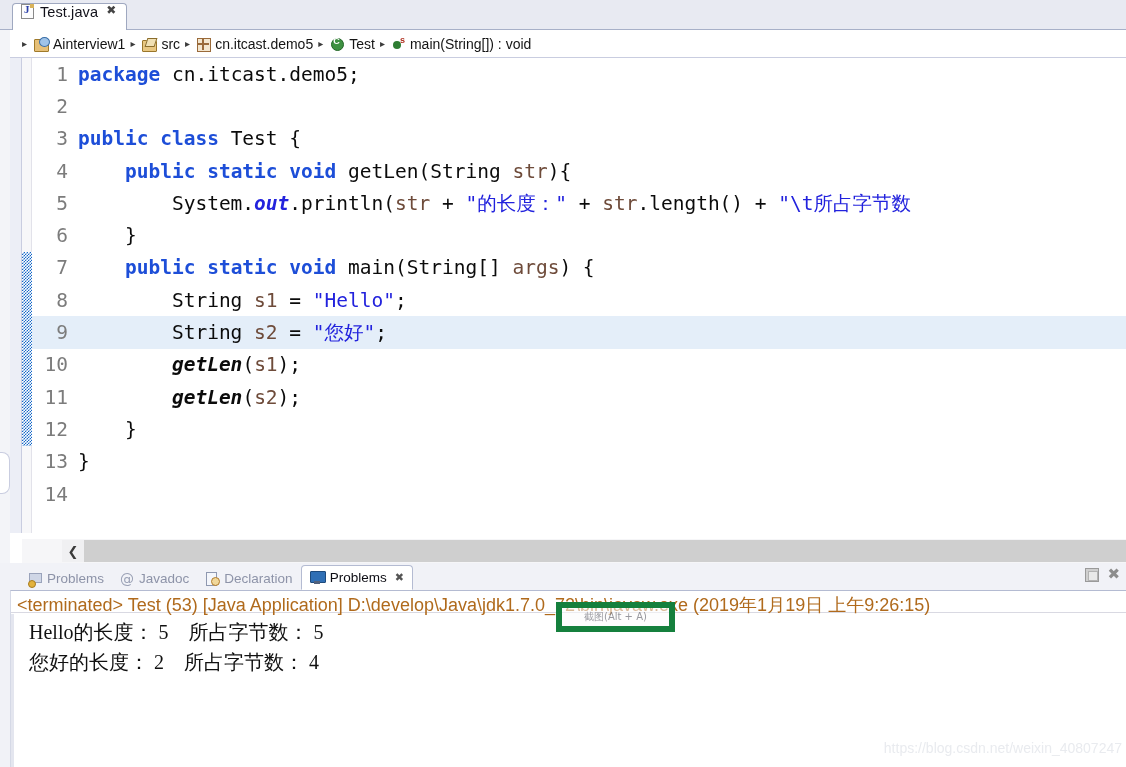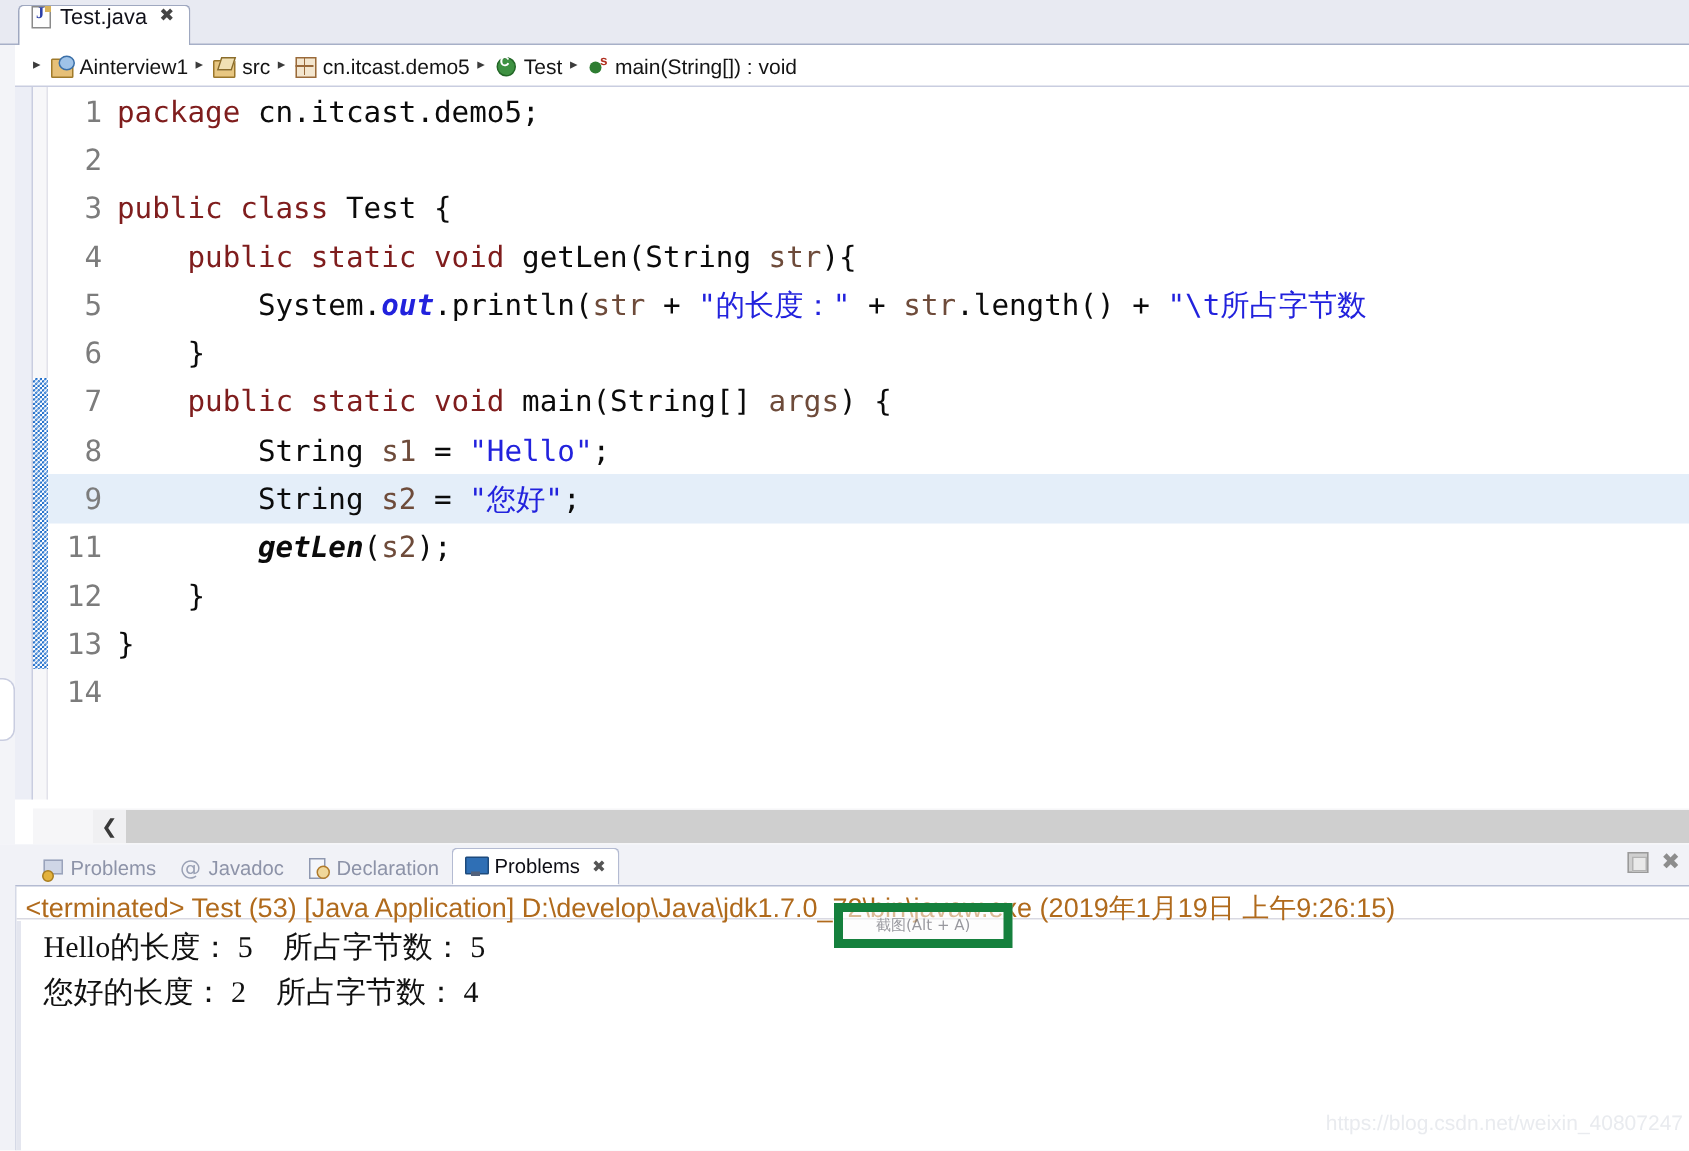--- a/index.html
+++ b/index.html
@@ -173,21 +173,21 @@
     color: #0b0b0b;
   }
   .code-line.current { background: #e4eef9; }
   .lnum {
     flex: 0 0 auto;
     width: 42px; text-align: right; padding-right: 6px;
     color: #7c7c7c; font-size: 19.5px;
     font-family: "DejaVu Sans Mono", monospace;
   }
   .ltext { flex: 1 1 auto; padding-left: 4px; }
-  .kw { color: #7f1d1d; font-weight: normal; }
+  .kw { color: #1d4ed8; font-weight: bold; }
   .str { color: #2222dd; }
   .fld { color: #2222dd; font-weight: bold; font-style: italic; }
   .mth { font-style: italic; font-weight: bold; color: #0b0b0b; }
   .prm { color: #6e4b3a; }
   .pln { color: #0b0b0b; }
 
   .hscroll-row {
     position: absolute; left: 22px; bottom: 0; right: 0; height: 24px;
     background: #f6f6f8;
   }
@@ -402,20 +402,21 @@
     <div class="codearea" id="codearea">
         <div class="code-line"><span class="lnum">1</span><span class="ltext"><span class="kw">package</span><span class="pln"> cn.itcast.demo5;</span></span></div>
         <div class="code-line"><span class="lnum">2</span><span class="ltext"><span class="pln"></span></span></div>
         <div class="code-line"><span class="lnum">3</span><span class="ltext"><span class="kw">public class</span><span class="pln"> Test {</span></span></div>
         <div class="code-line"><span class="lnum">4</span><span class="ltext"><span class="pln">    </span><span class="kw">public static void</span><span class="pln"> getLen(String </span><span class="prm">str</span><span class="pln">){</span></span></div>
         <div class="code-line"><span class="lnum">5</span><span class="ltext"><span class="pln">        System.</span><span class="fld">out</span><span class="pln">.println(</span><span class="prm">str</span><span class="pln"> + </span><span class="str">"的长度："</span><span class="pln"> + </span><span class="prm">str</span><span class="pln">.length() + </span><span class="str">"\t所占字节数</span></span></div>
         <div class="code-line"><span class="lnum">6</span><span class="ltext"><span class="pln">    }</span></span></div>
         <div class="code-line"><span class="lnum">7</span><span class="ltext"><span class="pln">    </span><span class="kw">public static void</span><span class="pln"> main(String[] </span><span class="prm">args</span><span class="pln">) {</span></span></div>
         <div class="code-line"><span class="lnum">8</span><span class="ltext"><span class="pln">        String </span><span class="prm">s1</span><span class="pln"> = </span><span class="str">"Hello"</span><span class="pln">;</span></span></div>
         <div class="code-line current"><span class="lnum">9</span><span class="ltext"><span class="pln">        String </span><span class="prm">s2</span><span class="pln"> = </span><span class="str">"您好"</span><span class="pln">;</span></span></div>
+        <div class="code-line"><span class="lnum">10</span><span class="ltext"><span class="pln">        </span><span class="mth">getLen</span><span class="pln">(</span><span class="prm">s1</span><span class="pln">);</span></span></div>
         <div class="code-line"><span class="lnum">11</span><span class="ltext"><span class="pln">        </span><span class="mth">getLen</span><span class="pln">(</span><span class="prm">s2</span><span class="pln">);</span></span></div>
         <div class="code-line"><span class="lnum">12</span><span class="ltext"><span class="pln">    }</span></span></div>
         <div class="code-line"><span class="lnum">13</span><span class="ltext"><span class="pln">}</span></span></div>
         <div class="code-line"><span class="lnum">14</span><span class="ltext"><span class="pln"></span></span></div>
       </div>
 
     <div class="hscroll-row">
       <div class="hs-btn">❮</div>
       <div class="hs-track"></div>
     </div>

